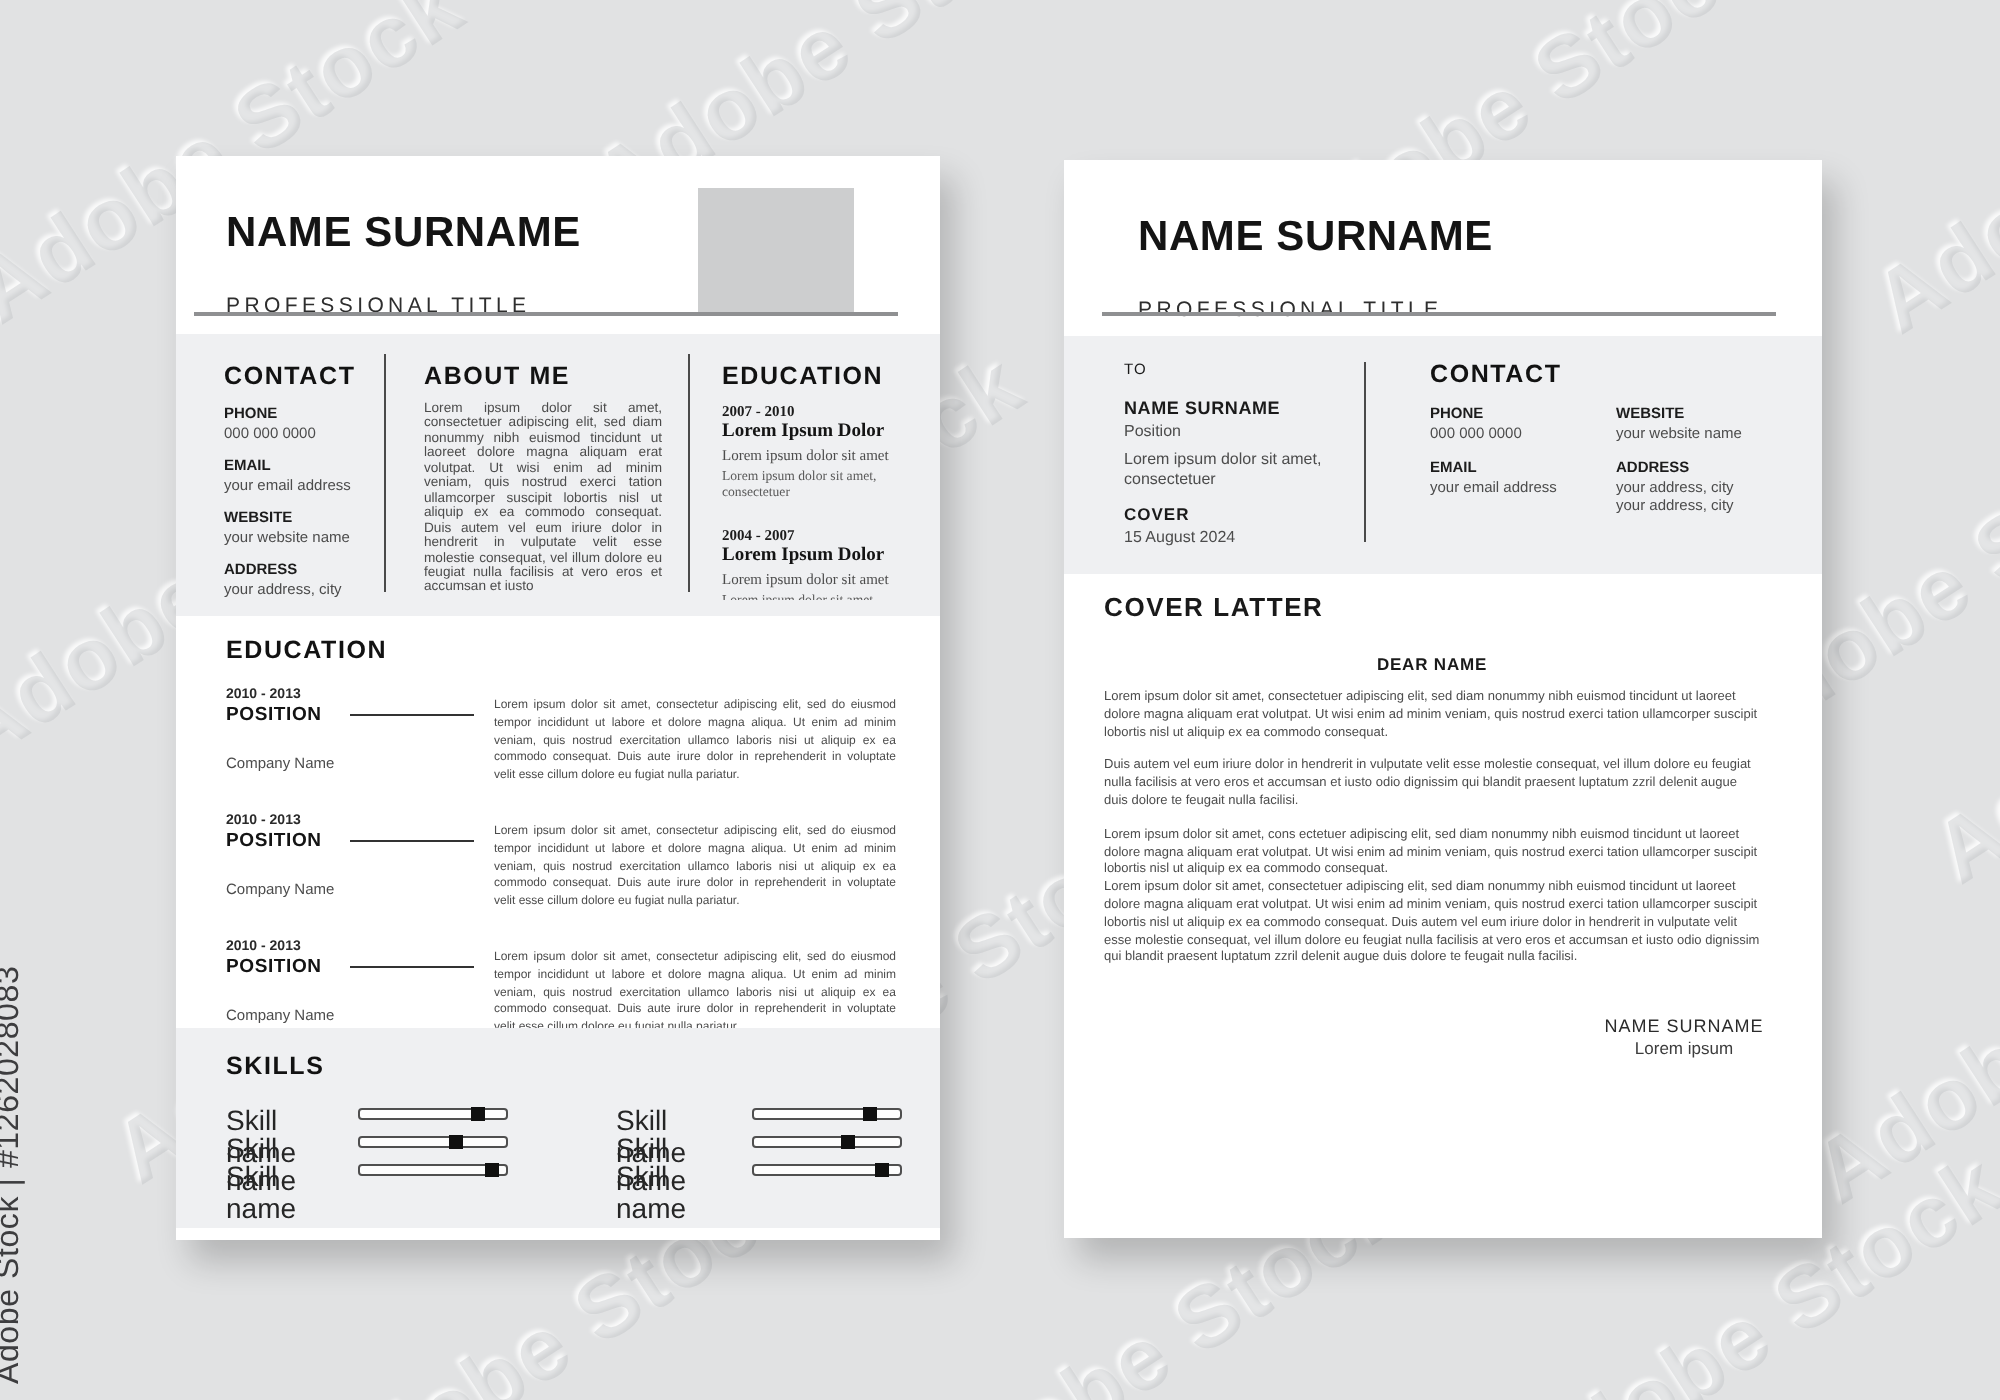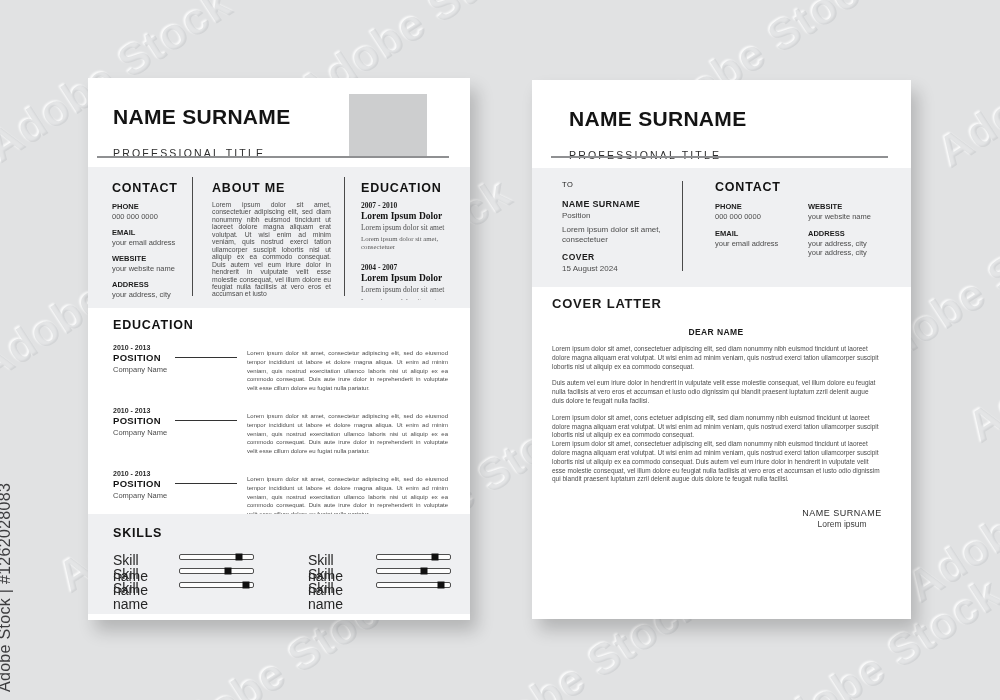--- a/index.html
+++ b/index.html
@@ -67,21 +67,21 @@
   .edu-note   { font-size:6.8px; color:#5a5a5a; margin-top:3px; line-height:7.6px; }
 
   
   .experience { position:absolute; left:0; right:0; top:230px; height:206px; }
   .experience .sec-h { position:absolute; left:25px; top:10px; }
   .exp-entry { position:absolute; left:25px; right:22px; display:flex; }
   .exp-0 { top:36px; } .exp-1 { top:99px; } .exp-2 { top:162px; }
   .exp-left { width:62px; flex:none; }
   .exp-period { font-size:7px; font-weight:bold; color:#2a2a2a; }
   .exp-pos { font-size:9.5px; font-weight:bold; letter-spacing:0.3px; color:#141414; margin-top:1px; }
-  .exp-co { font-size:7.5px; color:#4c4c4c; margin-top:2px; }
+  .exp-co { font-size:7.5px; color:#4c4c4c; margin-top:14px; }
   .exp-line { width:62px; flex:none; border-top:1.4px solid #333; margin-top:13px; margin-right:10px; }
   .exp-desc { flex:1; font-size:6px; line-height:8.8px; color:#4c4c4c; text-align:justify; margin-top:5px; }
 
   
   .skills-band { top:436px; height:100px; }
   .skills-band .sec-h { position:absolute; left:25px; top:12px; }
   .skill-row { position:absolute; height:12px; }
   .sr-0 { top:37px; } .sr-1 { top:51px; } .sr-2 { top:65px; }
   .skill-label { position:absolute; font-size:14px; color:#262626; top:1px; }
   .sl-a { left:25px; } .sl-b { left:220px; }

